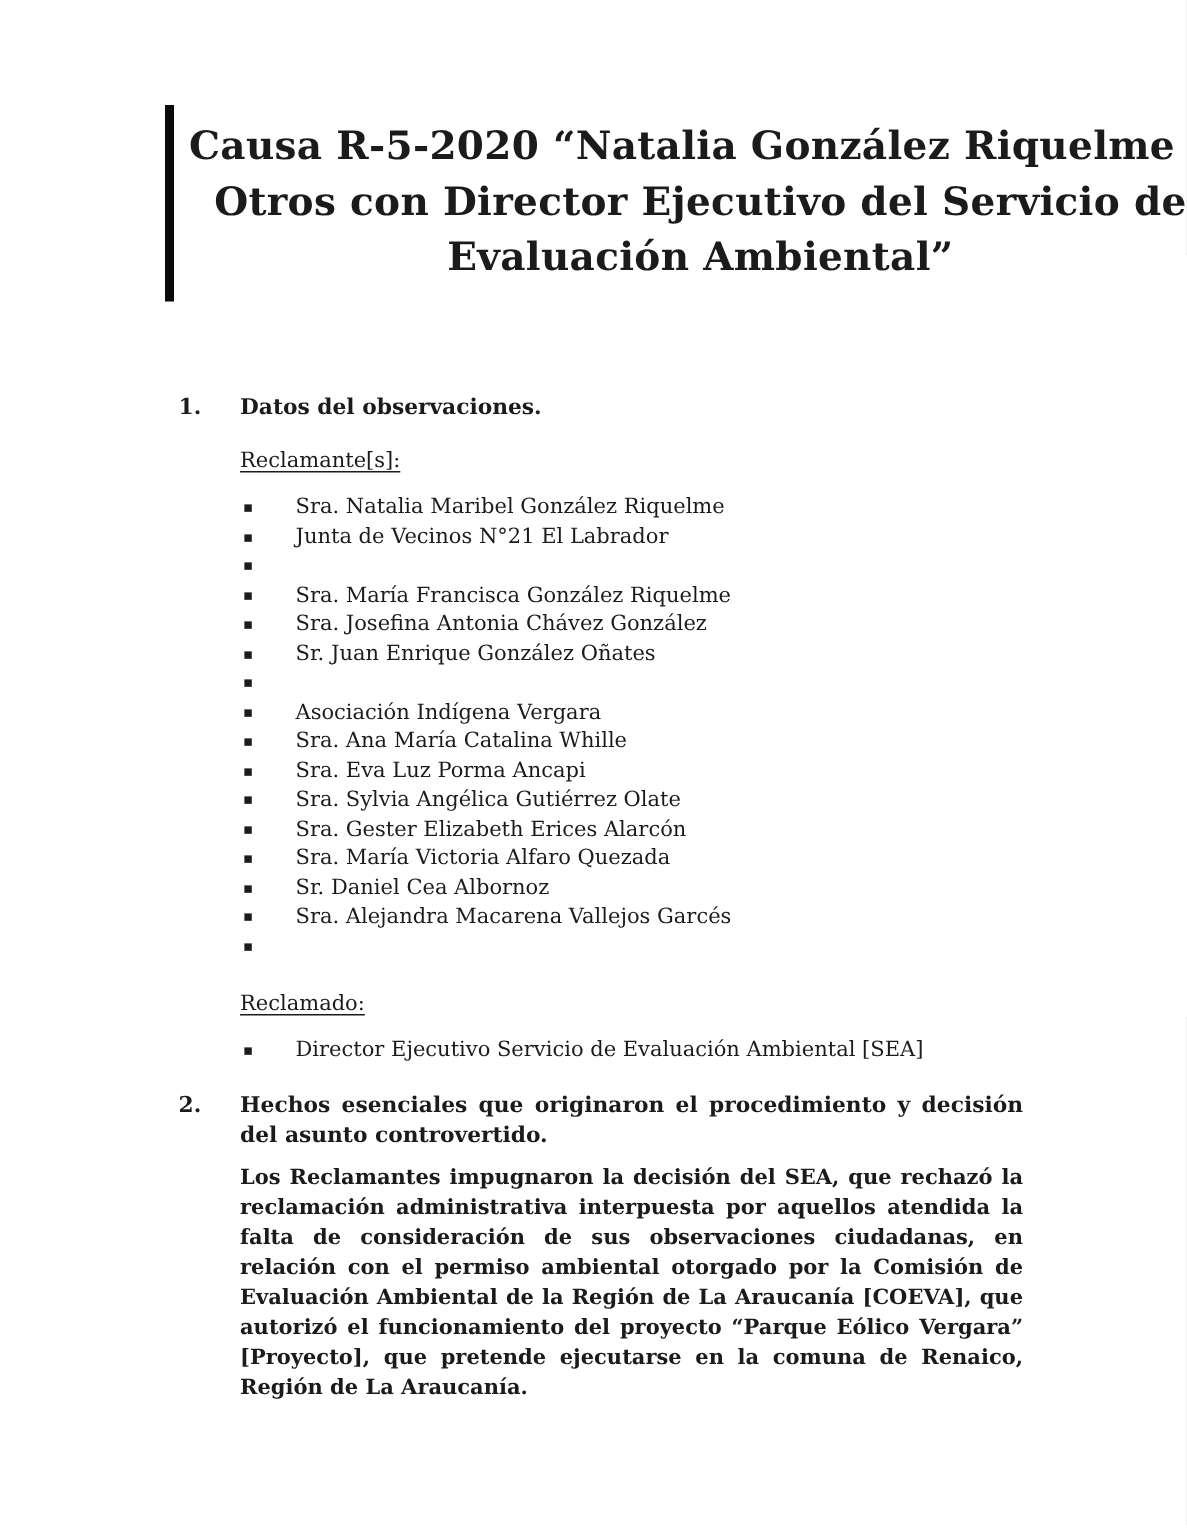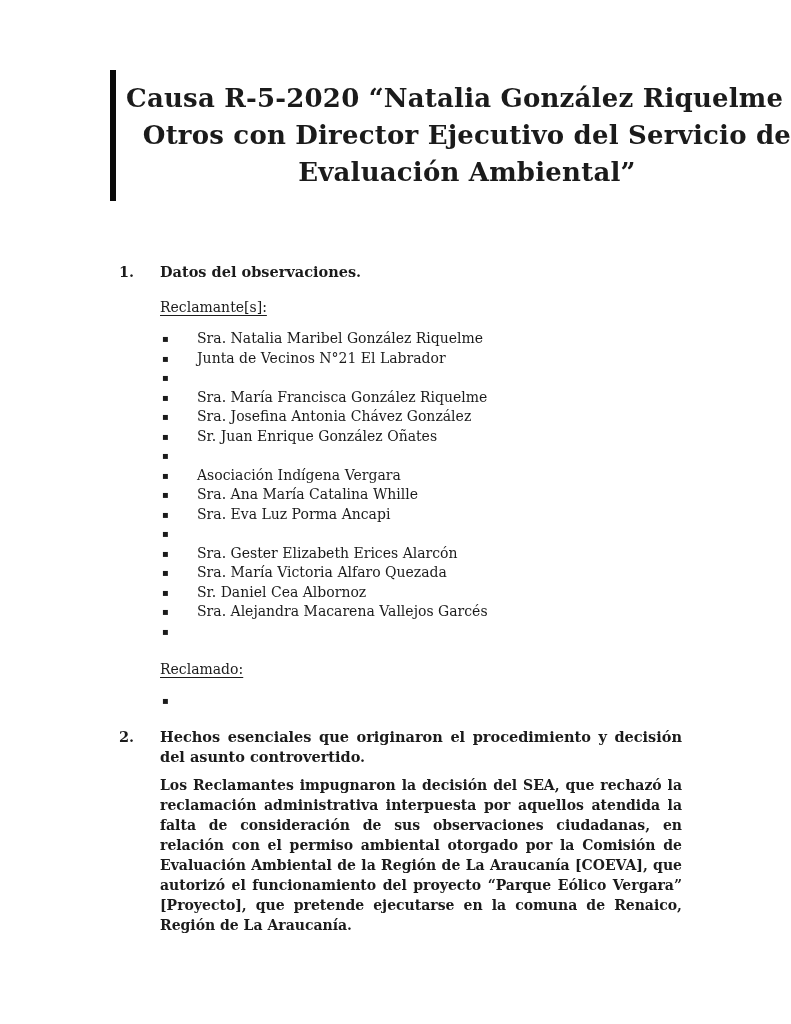--- a/index.html
+++ b/index.html
@@ -142,20 +142,21 @@
             <li class="bullet-item">
               <span class="bullet">▪</span>
               <span class="bullet-text">Sra. Ana María Catalina Whille</span>
             </li>
             <li class="bullet-item">
               <span class="bullet">▪</span>
               <span class="bullet-text">Sra. Eva Luz Porma Ancapi</span>
             </li>
             <li class="bullet-item">
               <span class="bullet">▪</span>
+              <span class="bullet-text">Sra. Sylvia Angélica Gutiérrez Olate</span>
             </li>
             <li class="bullet-item">
               <span class="bullet">▪</span>
               <span class="bullet-text">Sra. Gester Elizabeth Erices Alarcón</span>
             </li>
             <li class="bullet-item">
               <span class="bullet">▪</span>
               <span class="bullet-text">Sra. María Victoria Alfaro Quezada</span>
             </li>
             <li class="bullet-item">
@@ -167,20 +168,21 @@
               <span class="bullet-text">Sra. Alejandra Macarena Vallejos Garcés</span>
             </li>
             <li class="bullet-item">
               <span class="bullet">▪</span>
             </li>
           </ul>
         <span class="sub-label second">Reclamado:</span>
         <ul class="bullet-list">
             <li class="bullet-item">
               <span class="bullet">▪</span>
+              <span class="bullet-text">Director Ejecutivo Servicio de Evaluación Ambiental [SEA]</span>
             </li>
           </ul>
       </div>
     </div>
 
     <div class="section-2">
       <div class="section-heading">
         <span class="section-number">2.</span>
         <span class="section-title">Hechos esenciales que originaron el procedimiento y decisión del asunto controvertido.</span>
       </div>

